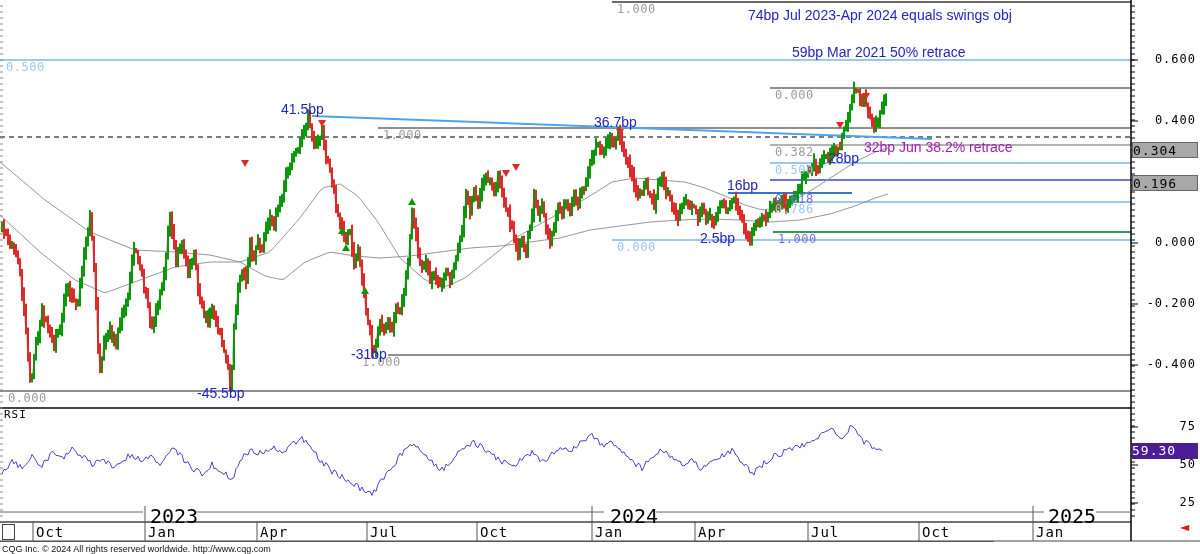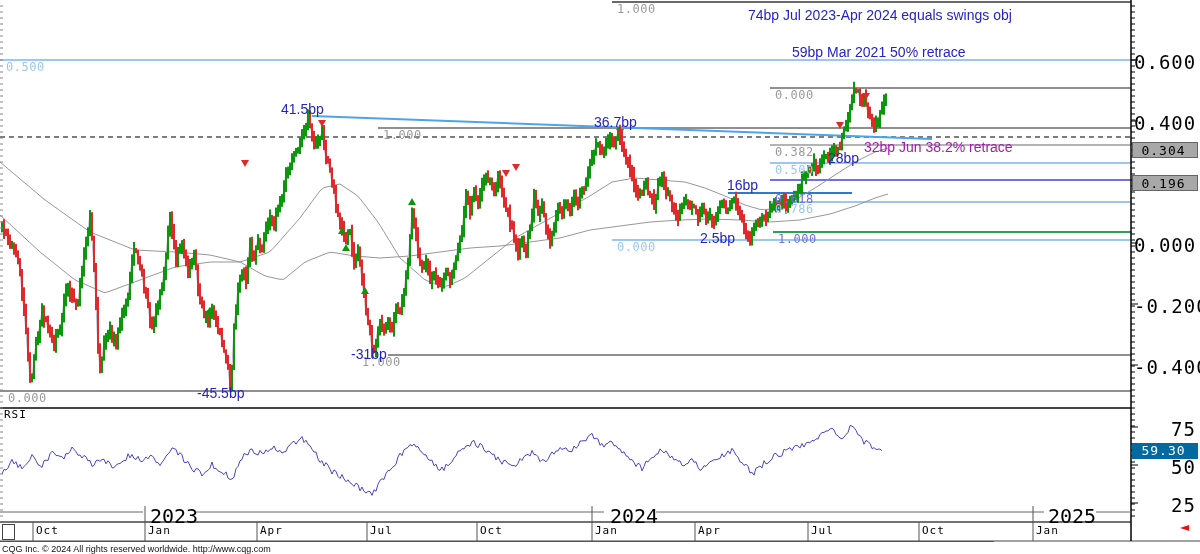--- a/index.html
+++ b/index.html
@@ -2,26 +2,26 @@
 <html><head>
 <meta charset="utf-8">
 <style>
   html,body{margin:0;padding:0;background:#fff;}
   #stage{position:relative;width:1200px;height:554px;background:#fff;overflow:hidden;
          font-family:"Liberation Sans",sans-serif;}
   #plot{position:absolute;left:0;top:0;}
   .lbl{position:absolute;white-space:pre;line-height:1;}
   .fib{font-family:"DejaVu Sans Mono",monospace;font-size:12px;letter-spacing:0.5px;}
   .ann{font-family:"Liberation Sans",sans-serif;font-size:14px;}
-  .ytick{font-family:"DejaVu Sans Mono",monospace;font-size:19px;letter-spacing:1px;color:#000;
+  .ytick{font-family:"DejaVu Sans Mono",monospace;font-size:12px;letter-spacing:1px;color:#000;
          width:62px;text-align:right;}
-  .month{font-family:"DejaVu Sans Mono",monospace;font-size:11px;letter-spacing:1px;color:#000;}
+  .month{font-family:"DejaVu Sans Mono",monospace;font-size:14px;letter-spacing:1px;color:#000;}
   .year{font-family:"DejaVu Sans Mono",monospace;font-size:20px;color:#000;}
   .badge{position:absolute;left:1132px;width:66px;height:16px;font-family:"DejaVu Sans Mono",monospace;
-         font-size:13px;letter-spacing:1px;text-align:center;padding-right:3px;box-sizing:border-box;
+         font-size:13px;letter-spacing:1px;text-align:left;padding-right:3px;box-sizing:border-box;
          line-height:16px;}
   #rsi-name{position:absolute;left:4px;top:409px;font-family:"DejaVu Sans Mono",monospace;
             font-size:11px;color:#000;letter-spacing:1px;}
   #statusbar{position:absolute;left:0;top:541px;width:978px;height:13px;border-top:1px solid #555;
              background:#fff;font-family:"Liberation Sans",sans-serif;font-size:9px;color:#111;padding-left:16px;}
   #status-left{position:absolute;left:2px;top:2px;}
   #status-right{position:absolute;right:2px;top:2px;}
   #corner-box{position:absolute;left:2px;top:524px;width:11px;height:14px;border:1px solid #444;background:#fff;}
   #scroll-arrow{position:absolute;left:1180px;top:520px;color:#e01515;font-size:12px;
                 font-family:"DejaVu Sans",sans-serif;}
@@ -723,21 +723,21 @@
       <div class="lbl ytick" style="left: 1134px; top: 53px;">0.600</div>
       <div class="lbl ytick" style="left: 1134px; top: 114px;">0.400</div>
       <div class="lbl ytick" style="left: 1134px; top: 236px;">0.000</div>
       <div class="lbl ytick" style="left: 1134px; top: 297px;">-0.200</div>
       <div class="lbl ytick" style="left: 1134px; top: 358px;">-0.400</div>
       <div class="badge" style="top: 142.28px; background: rgb(168, 168, 168); color: rgb(0, 0, 0); border: 1px solid rgb(102, 102, 102);">0.304</div>
       <div class="badge" style="top: 175.22px; background: rgb(168, 168, 168); color: rgb(0, 0, 0); border: 1px solid rgb(102, 102, 102);">0.196</div>
       <div class="lbl ytick" style="left: 1134px; top: 420px;">75</div>
       <div class="lbl ytick" style="left: 1134px; top: 458px;">50</div>
       <div class="lbl ytick" style="left: 1134px; top: 496px;">25</div>
-      <div class="badge" style="top: 442.864px; background: #0369a1; color: rgb(255, 255, 255);">59.30</div>
+      <div class="badge" style="top: 442.864px; background: #4c1d95; color: rgb(255, 255, 255);">59.30</div>
       <div class="lbl month" style="left: 36px; top: 525px;">Oct</div>
       <div class="lbl month" style="left: 148px; top: 525px;">Jan</div>
       <div class="lbl month" style="left: 260px; top: 525px;">Apr</div>
       <div class="lbl month" style="left: 370px; top: 525px;">Jul</div>
       <div class="lbl month" style="left: 480px; top: 525px;">Oct</div>
       <div class="lbl month" style="left: 595px; top: 525px;">Jan</div>
       <div class="lbl month" style="left: 698px; top: 525px;">Apr</div>
       <div class="lbl month" style="left: 811px; top: 525px;">Jul</div>
       <div class="lbl month" style="left: 922px; top: 525px;">Oct</div>
       <div class="lbl month" style="left: 1036px; top: 525px;">Jan</div>

